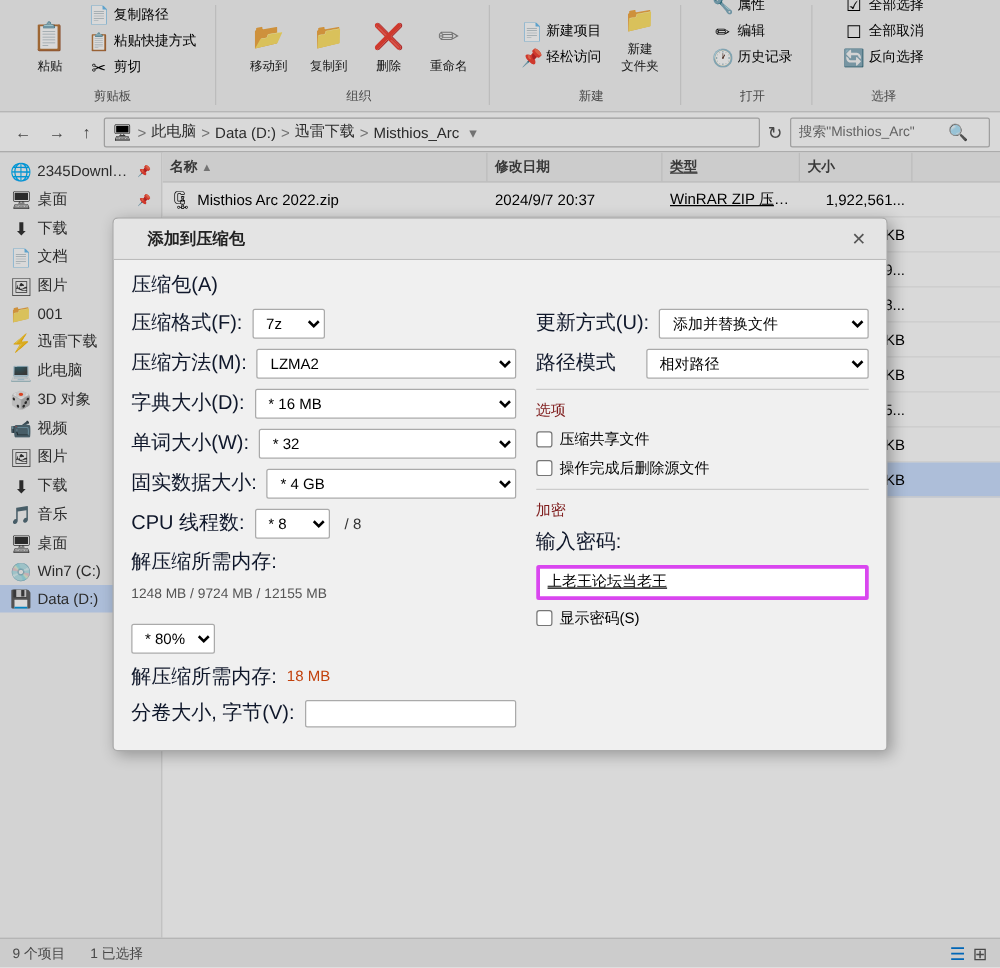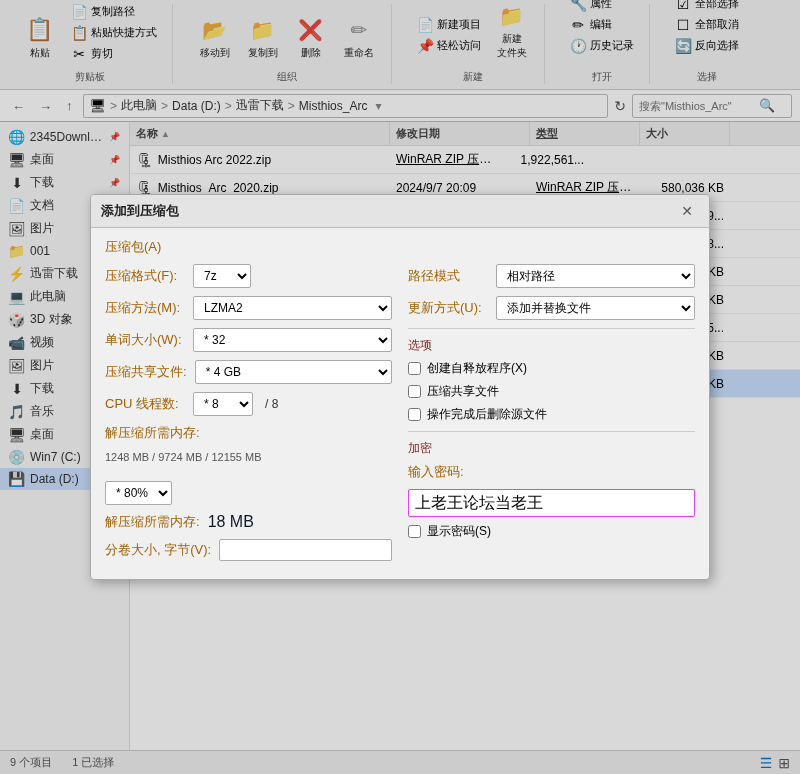--- a/index.html
+++ b/index.html
@@ -253,40 +253,40 @@
     }
     .dialog-titlebar {
       background: #e4e4e4;
       border-bottom: 1px solid #bbb;
       padding: 6px 10px;
       display: flex;
       align-items: center;
       justify-content: space-between;
       border-radius: 4px 4px 0 0;
     }
-    .dialog-title { font-size: 13px; font-weight: bold; color: #222; }
+    .dialog-title { font-size: 13px; font-weight: bold; color: #222; margin-left: 17px; }
     .dialog-close {
       background: none;
       border: none;
       cursor: pointer;
       font-size: 14px;
       color: #555;
       padding: 2px 6px;
       border-radius: 2px;
     }
     .dialog-body { padding: 10px 14px; }
     .dialog-row {
       display: flex;
       align-items: center;
       margin-bottom: 8px;
       gap: 8px;
     }
     .dialog-label {
-      font-size: 13px;
-      color: #a16207;
+      font-size: 16px;
+      color: #0f172a;
       white-space: nowrap;
       min-width: 80px;
     }
     .dialog-input-wide {
       flex: 1;
       display: flex;
       gap: 4px;
     }
     .dialog-input {
       flex: 1;
@@ -328,26 +328,27 @@
     }
     .checkbox-row {
       display: flex;
       align-items: center;
       gap: 6px;
       margin-bottom: 6px;
     }
     .checkbox-row input[type=checkbox] { width: 13px; height: 13px; }
     .password-input-highlight {
       flex: 1;
-      border: 1px solid #d946ef;
+      border: 3px solid #d946ef;
       border-radius: 2px;
       padding: 4px 6px;
-      font-size: 16px;
+      font-size: 12px;
       background: #fff;
       outline: none;
+      text-decoration: underline;
     }
     .divider-h {
       border: none;
       border-top: 1px solid #ccc;
       margin: 8px 0;
     }
   </style>
 </head>
 <body>
 
@@ -575,20 +576,21 @@
     </div>
 
     <div id="file-rows-container">
         <div class="file-row">
       <div class="col col-name">
         <div class="file-name-cell">
           <span style="margin-right:4px; font-size:14px">🗜</span>
           <span style="overflow:hidden;text-overflow:ellipsis;white-space:nowrap;max-width:220px">Misthios Arc 2022.zip</span>
         </div>
       </div>
+      <div class="col col-date">2024/9/7 20:37</div>
       <div class="col col-type">WinRAR ZIP 压缩...</div>
       <div class="col col-size" style="text-align:right">1,922,561...</div>
     </div>
         <div class="file-row">
       <div class="col col-name">
         <div class="file-name-cell">
           <span style="margin-right:4px; font-size:14px">🗜</span>
           <span style="overflow:hidden;text-overflow:ellipsis;white-space:nowrap;max-width:220px">Misthios_Arc_2020.zip</span>
         </div>
       </div>
@@ -709,30 +711,36 @@
           </div>
 
 
           <div class="dialog-row">
             <span class="dialog-label">压缩方法(M):</span>
             <select class="dialog-select" style="flex:1">
               <option>LZMA2</option>
             </select>
           </div>
 
+          <div class="dialog-row">
+            <span class="dialog-label">字典大小(D):</span>
+            <select class="dialog-select" style="flex:1">
+              <option>* 16 MB</option>
+            </select>
+          </div>
 
           <div class="dialog-row">
             <span class="dialog-label">单词大小(W):</span>
             <select class="dialog-select" style="flex:1">
               <option>* 32</option>
             </select>
           </div>
 
           <div class="dialog-row">
-            <span class="dialog-label">压缩共享文件:</span>
+            <span class="dialog-label">固实数据大小:</span>
             <select class="dialog-select" style="flex:1">
               <option>* 4 GB</option>
             </select>
           </div>
 
           <div class="dialog-row">
             <span class="dialog-label">CPU 线程数:</span>
             <select class="dialog-select" style="width:60px">
               <option>* 8</option>
             </select>
@@ -744,53 +752,49 @@
             <span style="font-size:11px;color:#555;margin-top:1px">1248 MB / 9724 MB / 12155 MB</span>
             <div style="display:flex;align-items:center;gap:6px;margin-top:10px">
               <select class="dialog-select">
                 <option>* 80%</option>
               </select>
             </div>
           </div>
 
           <div class="dialog-row">
             <span class="dialog-label">解压缩所需内存:</span>
-            <span style="font-size:16px;color:#0f172a">18 MB</span>
+            <span style="font-size:12px;color:#c2410c">18 MB</span>
           </div>
 
           <div class="dialog-row">
             <span class="dialog-label">分卷大小, 字节(V):</span>
             <input class="dialog-input" type="text" style="flex: 1 1 0%;">
           </div>
 
         </div>
         <div class="two-col-right">
+
+          <div class="dialog-row">
+            <span class="dialog-label">更新方式(U):</span>
+            <select class="dialog-select" style="flex:1">
+              <option>添加并替换文件</option>
+            </select>
+          </div>
 
           <div class="dialog-row">
             <span class="dialog-label">路径模式</span>
             <select class="dialog-select" style="flex:1">
               <option>相对路径</option>
             </select>
           </div>
 
-          <div class="dialog-row">
-            <span class="dialog-label">更新方式(U):</span>
-            <select class="dialog-select" style="flex:1">
-              <option>添加并替换文件</option>
-            </select>
-          </div>
-
           <hr class="divider-h">
 
           <div class="section-label">选项</div>
 
-          <div class="checkbox-row">
-            <input type="checkbox" id="cb1" style="">
-            <label for="cb1">创建自释放程序(X)</label>
-          </div>
           <div class="checkbox-row">
             <input type="checkbox" id="cb2" style="">
             <label for="cb2">压缩共享文件</label>
           </div>
           <div class="checkbox-row">
             <input type="checkbox" id="cb3" style="">
             <label for="cb3">操作完成后删除源文件</label>
           </div>
 
           <hr class="divider-h">

